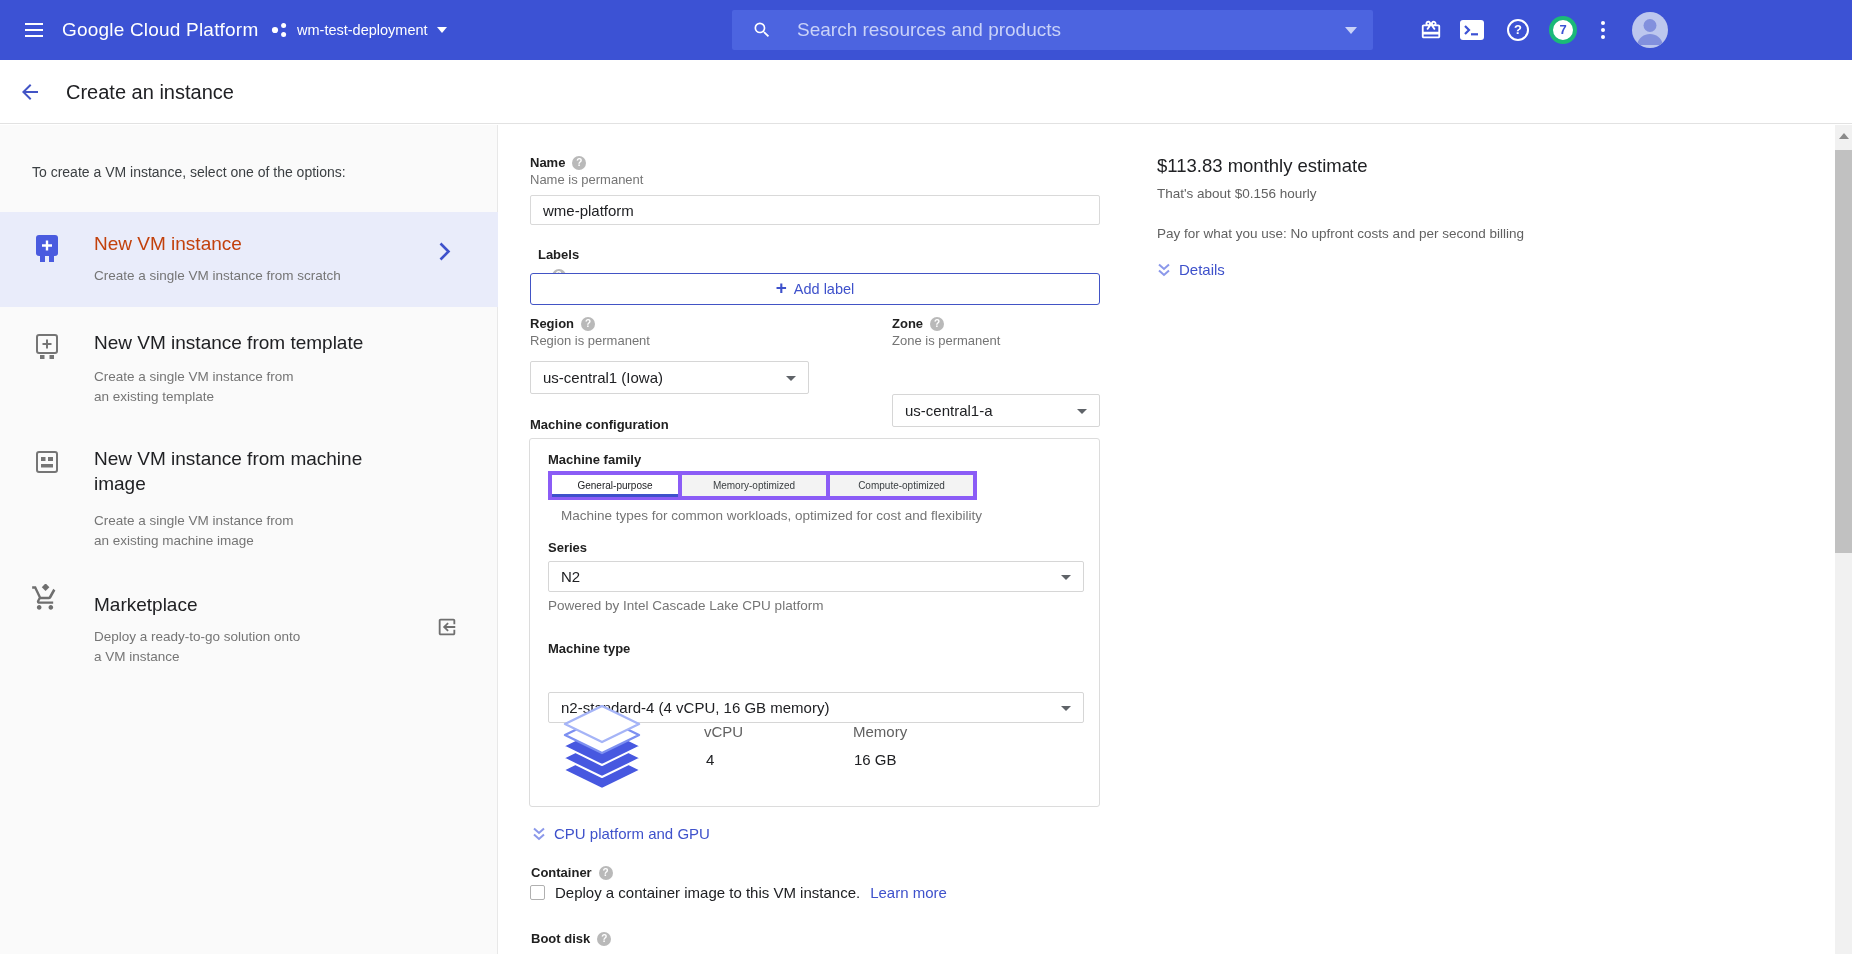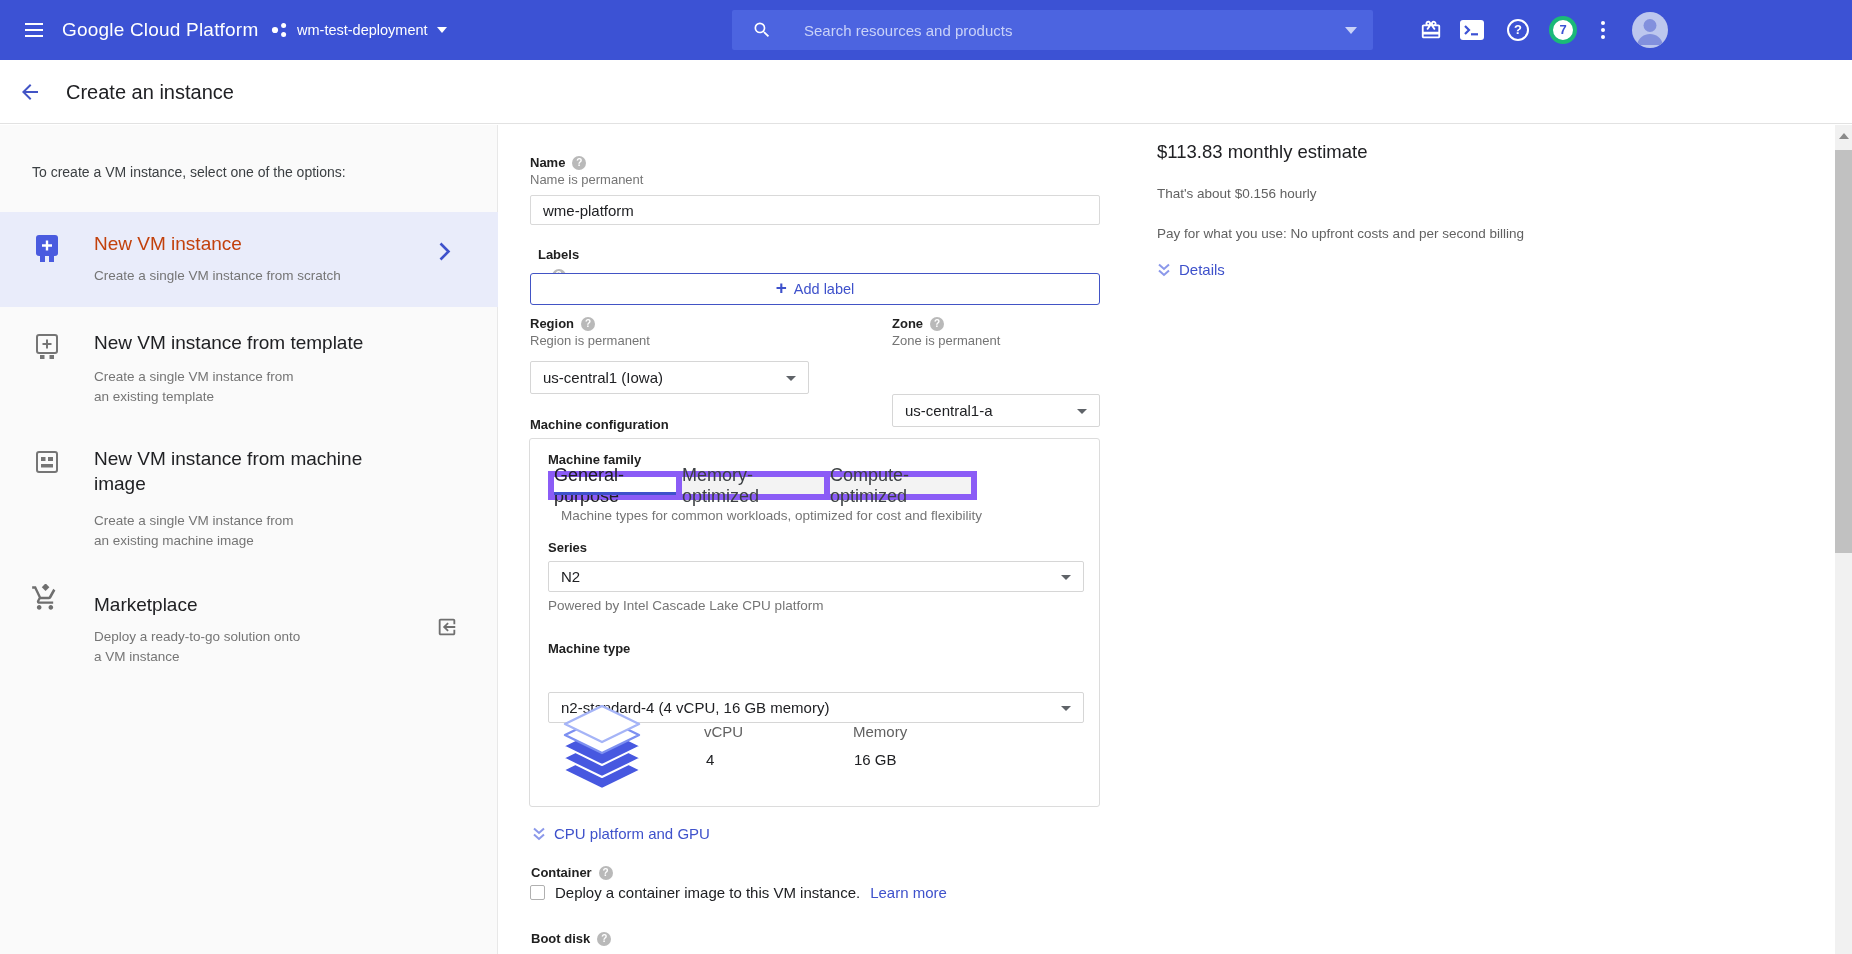--- a/index.html
+++ b/index.html
@@ -7,21 +7,21 @@
          font-family:"Liberation Sans",sans-serif;color:#202124;}
   .abs{position:absolute;}
 
   
   .appbar{position:absolute;top:0;left:0;width:1852px;height:60px;background:#3c52d4;}
   .menu-btn{left:22px;top:18px;width:24px;height:24px;cursor:pointer;}
   .brand{left:62px;top:0;height:60px;line-height:60px;color:#fff;font-size:19px;letter-spacing:.2px;white-space:nowrap;cursor:pointer;}
   .project{left:270px;top:0;height:60px;display:flex;align-items:center;gap:9px;color:#fff;font-size:14.5px;cursor:pointer;}
   .searchbox{left:732px;top:10px;width:641px;height:40px;background:#4c64e0;border-radius:2px;
              display:flex;align-items:center;box-sizing:border-box;padding:0 16px 0 20px;cursor:text;}
-  .searchbox input{flex:1;margin-left:30px;background:transparent;border:0;outline:0;color:#fff;font-size:15px;}
+  .searchbox input{flex:1;margin-left:23px;background:transparent;border:0;outline:0;color:#fff;font-size:19px;}
   .searchbox input::placeholder{color:#c9d2f8;}
   .bar-ic{top:0;height:60px;display:flex;align-items:center;cursor:pointer;}
   .help-circ{width:18px;height:18px;border:2px solid #fff;border-radius:50%;color:#fff;
              font-size:13px;font-weight:bold;text-align:center;line-height:18px;}
   .help-circ::after{content:"?";}
   .notif{width:20px;height:20px;background:#fff;border:4px solid #1bb978;border-radius:50%;
          color:#3c53d4;font-size:13px;font-weight:bold;text-align:center;line-height:20px;}
   .vdots{display:flex;flex-direction:column;gap:3px;}
   .vdots i{width:4px;height:4px;border-radius:50%;background:#fff;}
   .avatar{width:36px;height:36px;border-radius:50%;background:#bdc7ee;overflow:hidden;}
@@ -50,21 +50,21 @@
   .tinput{box-sizing:border-box;border:1px solid #d9d9d9;border-radius:2px;background:#fff;
           font-family:"Liberation Sans",sans-serif;font-size:15px;color:#202124;padding:10px 12px;outline:0;}
   .selbox{box-sizing:border-box;border:1px solid #d6d6d6;border-radius:2px;background:#fff;display:flex;
           align-items:center;padding:0 30px 0 12px;font-size:15px;color:#202124;cursor:pointer;position:relative;}
   .selbox svg{position:absolute;right:12px;top:50%;margin-top:-2px;}
   .addlabel{box-sizing:border-box;border:1px solid #4254c5;border-radius:3px;background:#fff;display:flex;
             align-items:center;justify-content:center;gap:7px;color:#3e51cb;font-size:14.5px;cursor:pointer;}
   .plus::before{content:"+";font-size:19px;font-weight:bold;line-height:14px;}
   .card{box-sizing:border-box;border:1px solid #dcdcdc;border-radius:3px;background:#fff;}
   .tabs{display:flex;height:29px;}
-  .tab{box-sizing:border-box;border:6px solid #8b5cf6;background:#f3f3f3;color:#3c4043;font-size:18px;
+  .tab{box-sizing:border-box;border:4px solid #8b5cf6;background:#f3f3f3;color:#3c4043;font-size:10px;
        display:flex;align-items:center;justify-content:center;cursor:pointer;position:relative;}
   .tab + .tab{border-left:none;}
   .tab.active{background:#fff;color:#202124;}
   .tab.active::after{content:"";position:absolute;left:0;right:0;bottom:-1px;height:3px;background:#3e51cb;}
   .gnote{font-size:13.5px;color:#757575;white-space:nowrap;}
   .statlabel{font-size:15px;color:#616161;}
   .statval{font-size:15px;color:#202124;}
   .bluelink{display:flex;align-items:center;gap:8px;color:#3e51cb;font-size:15px;cursor:pointer;white-space:nowrap;}
   .checkbox{box-sizing:border-box;width:15px;height:15px;border:1.5px solid #b0b0b0;border-radius:2px;background:#fff;cursor:pointer;}
   .bodytxt{font-size:15px;color:#202124;white-space:nowrap;}
@@ -317,21 +317,21 @@
       <div class="checkbox"></div>
       <span class="bodytxt">Deploy a container image to this VM instance.</span>
       <span class="bluelink" style="gap:0;">Learn more</span>
     </div>
 
     <div class="abs flabel" style="left:32px;top:806px;">
       <span>Boot disk</span>
       <span class="fq"></span>
     </div>
 
-    <div class="abs est-title" style="left:658px;top:16px;">$113.83 monthly estimate</div>
+    <div class="abs est-title" style="left:658px;top:30px;">$113.83 monthly estimate</div>
     <div class="abs est-body" style="left:658px;top:61px;">That's about $0.156 hourly</div>
     <div class="abs est-body" style="left:658px;top:101px;">Pay for what you use: No upfront costs and per second billing</div>
     <div class="abs bluelink" style="left:658px;top:136px;">
       <svg width="14" height="14" viewBox="0 0 14 14" fill="none" stroke="#8b98ea" stroke-width="2">
           <path d="M2 1.5l5 4.5 5-4.5M2 7.5l5 4.5 5-4.5"></path>
         </svg>
       <span>Details</span>
     </div>
   </main>
 

